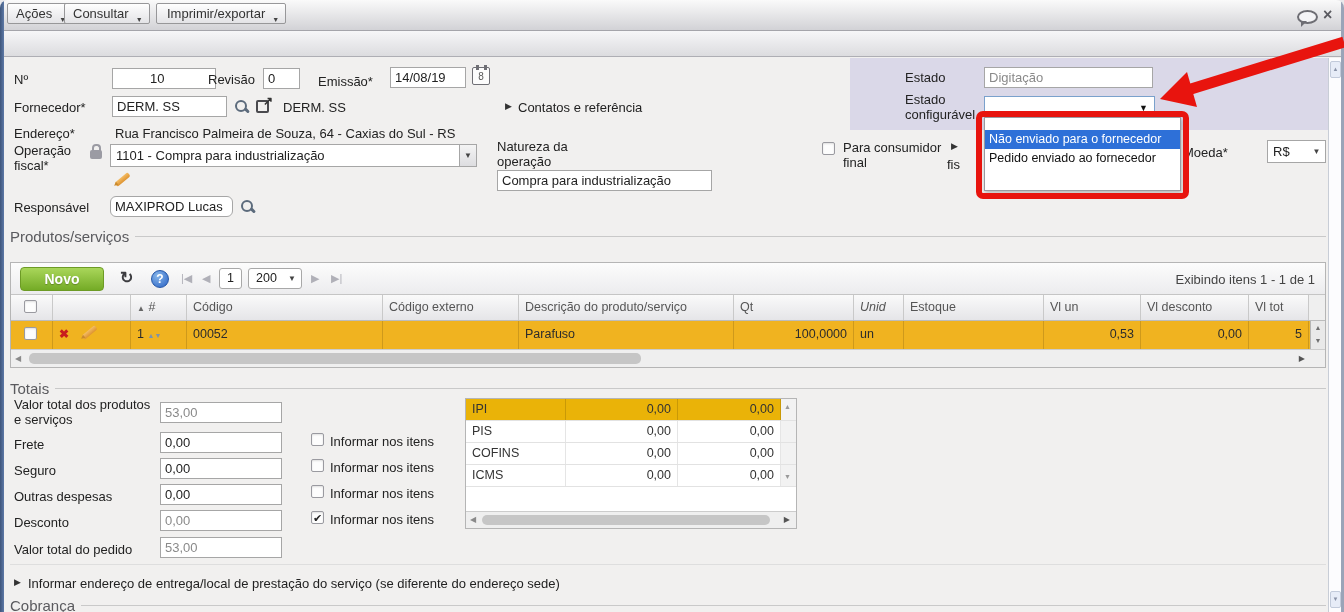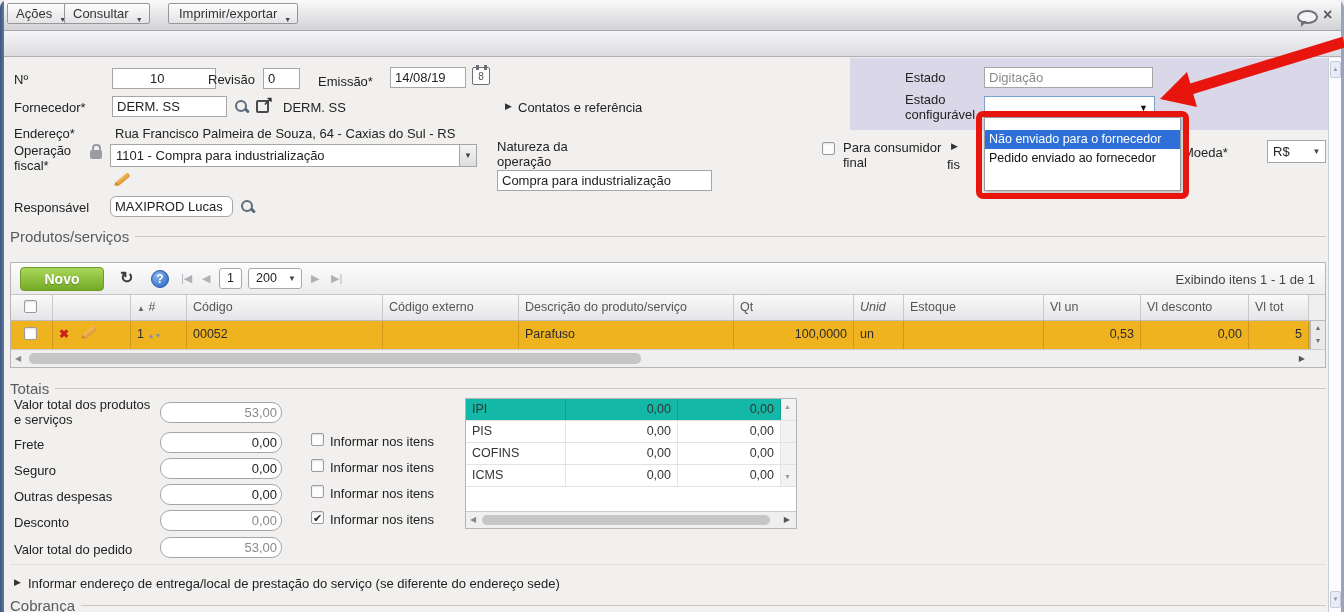--- a/index.html
+++ b/index.html
@@ -25,21 +25,21 @@
     border-bottom:1px solid #aeaeb4;}
   .menu-btn{position:absolute;top:3px;height:21px;padding:0 20px 0 8px;line-height:19px;
     background:linear-gradient(#fefefe,#e3e3e6);border:1px solid #979799;border-radius:2px;
     color:#333;font-size:13px;}
   .menu-btn::after{content:"▼";position:absolute;right:6px;top:6px;font-size:7px;color:#444;}
   
   .lbl{color:#222;font-size:13px;line-height:15px;}
   .inp{position:absolute;background:#fff;border:1px solid #a6a6a6;height:21px;padding:2px 4px;
     font-family:"Liberation Sans",sans-serif;font-size:13px;color:#222;}
   .inp.ro{color:#8a8a8a;}
-  .inp.num{text-align:right;border-radius:10px;}
+  .inp.num{}
   .lavender{left:850px;top:58px;width:482px;height:72px;background:#dad8e8;}
   .selectbox{position:absolute;background:#fff;border:1px solid #a6a6a6;height:23px;font-size:13px;
     padding:3px 20px 0 5px;color:#222;}
   .selectbox .arr-btn{position:absolute;right:0;top:0;width:17px;height:100%;
     background:linear-gradient(#f4f4f4,#dddde0);border-left:1px solid #a6a6a6;
     color:#444;font-size:8px;text-align:center;line-height:21px;}
   .combo{position:absolute;background:#fff;border:1px solid #7aa1cc;height:22px;}
   .combo::after{content:"▼";position:absolute;right:6px;top:6px;font-size:9px;color:#111;}
   .cb{position:absolute;width:13px;height:13px;background:#fdfdfd;border:1px solid #9a9aa0;border-radius:2px;
     box-shadow:inset 0 1px 2px rgba(0,0,0,.12);font-size:11px;line-height:12px;text-align:center;color:#222;}
@@ -82,21 +82,21 @@
   .hscroll{position:absolute;background:#efefef;border-top:1px solid #ccc;}
   .hthumb{position:absolute;background:#c6c6c6;border-radius:5px;height:11px;}
   .spinner{position:absolute;width:15px;background:#e9e9e9;border-left:1px solid #b5b5b5;color:#707070;
     font-size:7px;text-align:center;line-height:13px;}
   
   .tax{left:465px;top:398px;width:332px;height:131px;background:#fff;border:1px solid #b5b5b5;}
   .tax-hdr{display:flex;height:24px;background:linear-gradient(#fafafa,#e5e5e8);border-bottom:1px solid #bcbcbc;}
   .tax-hc{border-right:1px solid #c9c9c9;padding:4px 6px 0 6px;font-size:12.5px;color:#555;}
   .tax-row{display:flex;height:22px;border-bottom:1px solid #e2e2e2;}
   .tax-cell{border-right:1px solid #e5e5e5;padding:3px 6px 0 6px;font-size:12.5px;color:#333;}
-  .tax-row.sel{background:#14b8a6;}
+  .tax-row.sel{background:#eab308;}
   .tax-row.sel .tax-cell{border-right:1px solid rgba(0,0,0,.14);}
   
   .popup{left:984px;top:117px;width:197px;height:74px;background:#fff;border:1px solid #9a9aa0;z-index:40;
     box-shadow:1px 2px 4px rgba(0,0,0,.25);}
   .popup .opt{height:19px;padding:2px 4px 0 4px;font-size:12.5px;color:#111;white-space:nowrap;}
   .popup .opt.sel{background:#2E70D8;color:#fff;}
   .red-frame{left:976px;top:111px;width:213px;height:88px;border:6px solid #E8140E;border-radius:7px;z-index:45;}
   .rsb{left:1328px;top:58px;width:14px;height:554px;background:#fcfcfe;border-left:1px solid #c8cdd6;}
   .rsb-btn{position:absolute;left:1330px;width:11px;height:17px;background:#e7ecf7;border:1px solid #c2cada;border-radius:2px;
     font-size:6px;color:#8a93a8;text-align:center;line-height:15px;}
@@ -107,21 +107,21 @@
 <div id="win">
 
   <div class="abs titlebar"></div>
   <div class="abs title">Pedido de compra</div>
   <div class="abs icon-bubble" style="left:1297px;top:10px;"></div>
   <div class="abs icon-x" style="left:1323px;top:8px;">×</div>
 
   <div class="abs toolbar"></div>
   <div class="menu-btn" style="left:7px;"><span>Ações</span></div>
   <div class="menu-btn" style="left:64px;"><span>Consultar</span></div>
-  <div class="menu-btn" style="left:168px;padding-left:10px;"><span>Imprimir/exportar</span></div>
+  <div class="menu-btn" style="left:156px;padding-left:10px;"><span>Imprimir/exportar</span></div>
 
   <div class="abs lavender"></div>
 
   <div class="abs lbl" style="left:14px;top:72px;">Nº</div>
   <input class="inp" style="left: 112px; top: 68px; width: 104px; padding-left: 37px;" value="10">
   <div class="abs lbl" style="left:208px;top:72px;">Revisão</div>
   <input class="inp" style="left: 263px; top: 68px; width: 37px;" value="0">
   <div class="abs lbl" style="left:318px;top:74px;">Emissão*</div>
   <input class="inp" style="left: 390px; top: 67px; width: 76px;" value="14/08/19">
   <div class="abs icon-cal" style="left:472px;top:67px;"></div>

